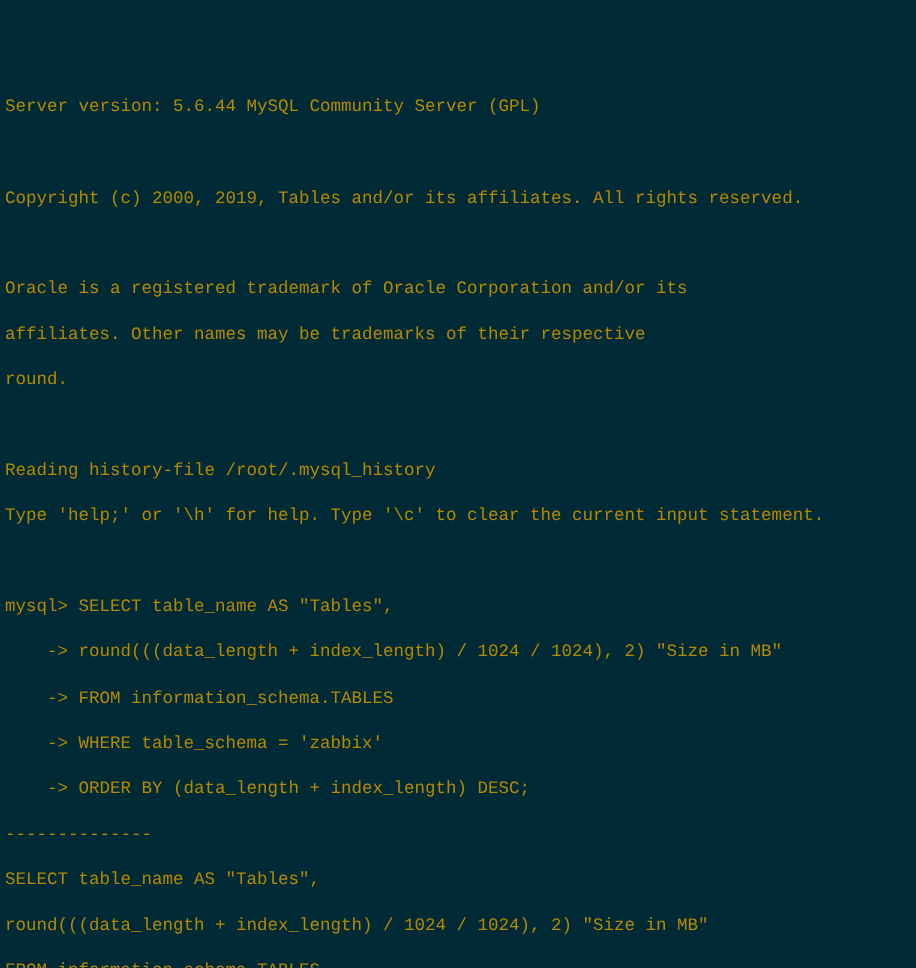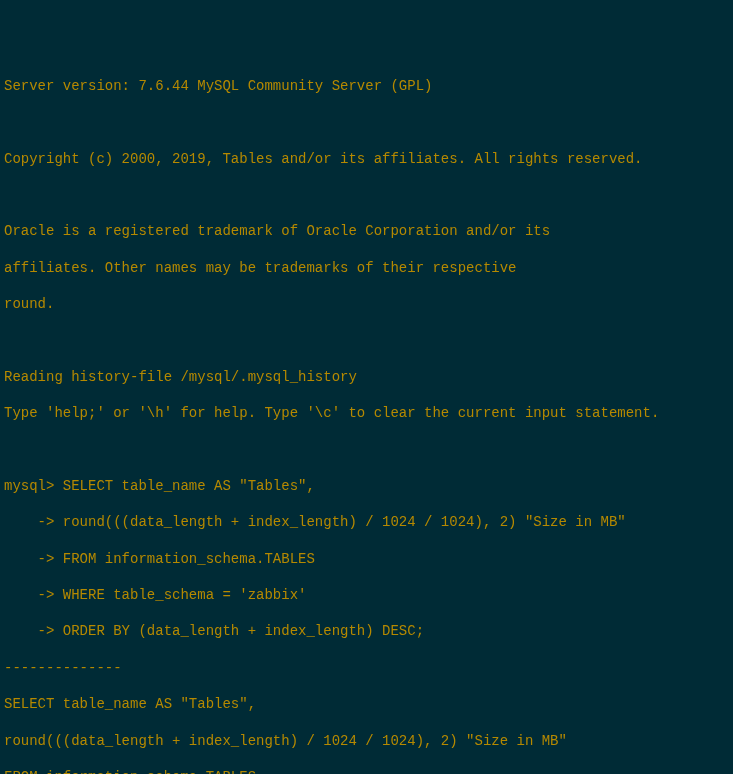--- a/index.html
+++ b/index.html
@@ -17,29 +17,29 @@
     }
     .terminal-line {
       white-space: pre;
     }
   </style>
 </head>
 <body>
 
 
 
-<div class="terminal-line">Server version: 7.6.44 MySQL Community Server (GPL)</div>
+<div class="terminal-line">Server version: 5.6.44 MySQL Community Server (GPL)</div>
 <div class="terminal-line"> </div>
 <div class="terminal-line">Copyright (c) 2000, 2019, Tables and/or its affiliates. All rights reserved.</div>
 <div class="terminal-line"> </div>
 <div class="terminal-line">Oracle is a registered trademark of Oracle Corporation and/or its</div>
 <div class="terminal-line">affiliates. Other names may be trademarks of their respective</div>
 <div class="terminal-line">round.</div>
 <div class="terminal-line"> </div>
-<div class="terminal-line">Reading history-file /mysql/.mysql_history</div>
+<div class="terminal-line">Reading history-file /root/.mysql_history</div>
 <div class="terminal-line">Type 'help;' or '\h' for help. Type '\c' to clear the current input statement.</div>
 <div class="terminal-line"> </div>
 <div class="terminal-line">mysql&gt; SELECT table_name AS "Tables",</div>
 <div class="terminal-line">    -&gt; round(((data_length + index_length) / 1024 / 1024), 2) "Size in MB"</div>
 <div class="terminal-line">    -&gt; FROM information_schema.TABLES</div>
 <div class="terminal-line">    -&gt; WHERE table_schema = 'zabbix'</div>
 <div class="terminal-line">    -&gt; ORDER BY (data_length + index_length) DESC;</div>
 <div class="terminal-line">--------------</div>
 <div class="terminal-line">SELECT table_name AS "Tables",</div>
 <div class="terminal-line">round(((data_length + index_length) / 1024 / 1024), 2) "Size in MB"</div>

